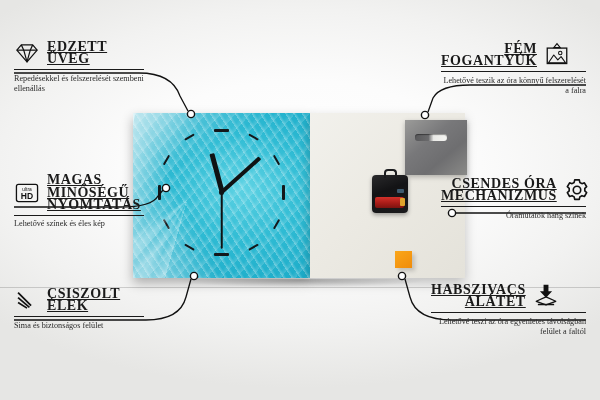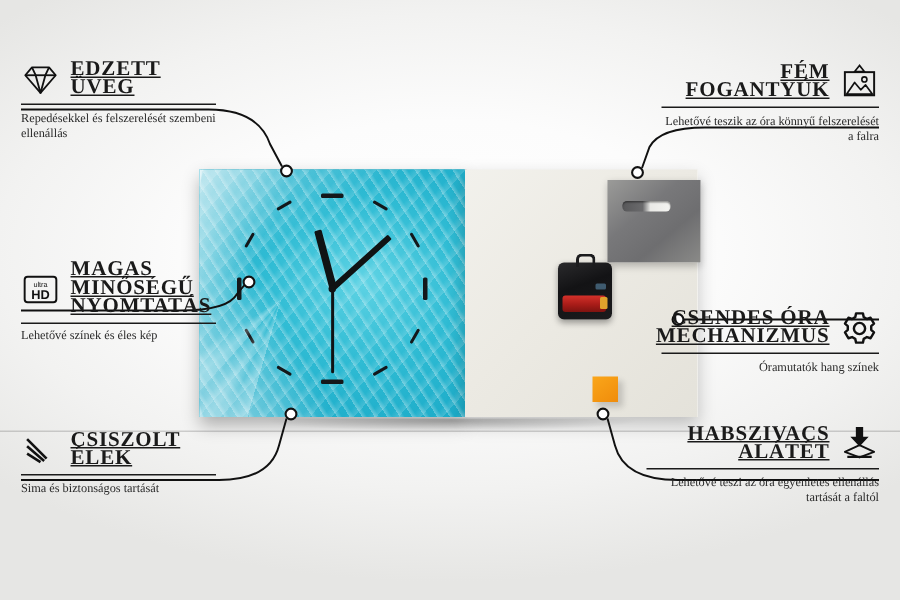--- a/index.html
+++ b/index.html
@@ -95,21 +95,21 @@
 
   
   svg#wires { position:absolute; inset:0; width:600px; height:400px; pointer-events:none; }
   .callout { position:absolute; }
   .co-head { display:flex; align-items:center; gap:7px; }
   .co-title { font-size:14px; letter-spacing:.55px; color:#1a1a1a; line-height:12.5px; font-weight:bold; text-transform:uppercase;text-decoration:underline; }
   .co-rule { height:1.4px; background:#1a1a1a; margin:3px 0 3.5px; }
   .co-sub { font-size:8.2px; color:#2a2a2a; line-height:10.5px; }
   .left  .co-head { justify-content:flex-start; }
   .left  .co-title, .left .co-sub { text-align:left; }
-  .right .co-head { justify-content:flex-end; }
+  .right .co-head { justify-content:flex-start; }
   .right .co-title, .right .co-sub { text-align:right; }
   .ico { width:26px; height:26px; flex:0 0 26px; display:block; }
 </style>
 </head>
 <body>
 
 <div id="stage">
 
   <div id="photo-shadow"></div>
   <div id="surface-line"></div>
@@ -204,41 +204,41 @@
             <path d="M5,13 L19,25"></path>
             <path d="M5,19 L16,26"></path>
         </g>
       </svg>
       <div>
         <div class="co-title">CSISZOLT</div>
         <div class="co-title">ÉLEK</div>
       </div>
     </div>
     <div class="co-rule"></div>
-    <div class="co-sub">Sima és biztonságos tartását</div>
+    <div class="co-sub">Sima és biztonságos felület</div>
   </div>
 
   <div class="callout right" style="right:14px; top:42px; width:145px;">
     <div class="co-head">
       <div>
         <div class="co-title">FÉM</div>
         <div class="co-title">FOGANTYÚK</div>
       </div>
       <svg class="ico" viewBox="0 0 32 32">
         <path d="M16,2 L12,7 L20,7 Z" fill="none" stroke="#111" stroke-width="1.4"></path>
         <rect x="4" y="7.5" width="24" height="19" fill="none" stroke="#111" stroke-width="1.6"></rect>
         <circle cx="20" cy="13.5" r="2.1" fill="none" stroke="#111" stroke-width="1.3"></circle>
         <path d="M5.5,25.5 L12,16 L17,22 L21,18 L26.5,25.5 Z" fill="none" stroke="#111" stroke-width="1.4" stroke-linejoin="round"></path>
       </svg>
     </div>
     <div class="co-rule"></div>
     <div class="co-sub">Lehetővé teszik az óra könnyű felszerelését a falra</div>
   </div>
 
-  <div class="callout right" style="right:14px; top:177px; width:145px;margin-top:29px;">
+  <div class="callout right" style="right:14px; top:177px; width:145px;">
     <div class="co-head">
       <div>
         <div class="co-title">CSENDES ÓRA</div>
         <div class="co-title">MECHANIZMUS</div>
       </div>
       <svg class="ico" viewBox="0 0 32 32">
         <g fill="none" stroke="#111" stroke-width="2" stroke-linejoin="round">
           <path d="M13.2,3.6 h5.6 l.7,3.1 2.6,1.5 3.0,-1.0 2.8,4.8 -2.3,2.1 0,3.0 2.3,2.1 -2.8,4.8 -3.0,-1.0 -2.6,1.5 -.7,3.1 h-5.6 l-.7,-3.1 -2.6,-1.5 -3.0,1.0 -2.8,-4.8 2.3,-2.1 0,-3.0 -2.3,-2.1 2.8,-4.8 3.0,1.0 2.6,-1.5 Z"></path>
           <circle cx="16" cy="16" r="4.6"></circle>
         </g>
@@ -254,16 +254,16 @@
         <div class="co-title">HABSZIVACS</div>
         <div class="co-title">ALÁTÉT</div>
       </div>
       <svg class="ico" viewBox="0 0 32 32">
         <path d="M13,2 h6 v8 h4.5 L16,18 L8.5,10 H13 Z" fill="#111"></path>
         <path d="M16,17 L28,22.5 L16,27 L4,22.5 Z" fill="none" stroke="#111" stroke-width="1.6" stroke-linejoin="round"></path>
         <path d="M6,26.5 h20" stroke="#111" stroke-width="1.8"></path>
       </svg>
     </div>
     <div class="co-rule"></div>
-    <div class="co-sub">Lehetővé teszi az óra egyenletes ellenállás tartását a faltól</div>
+    <div class="co-sub">Lehetővé teszi az óra egyenletes távolságban felület a faltól</div>
   </div>
 
 </div>
 
 </body></html>

